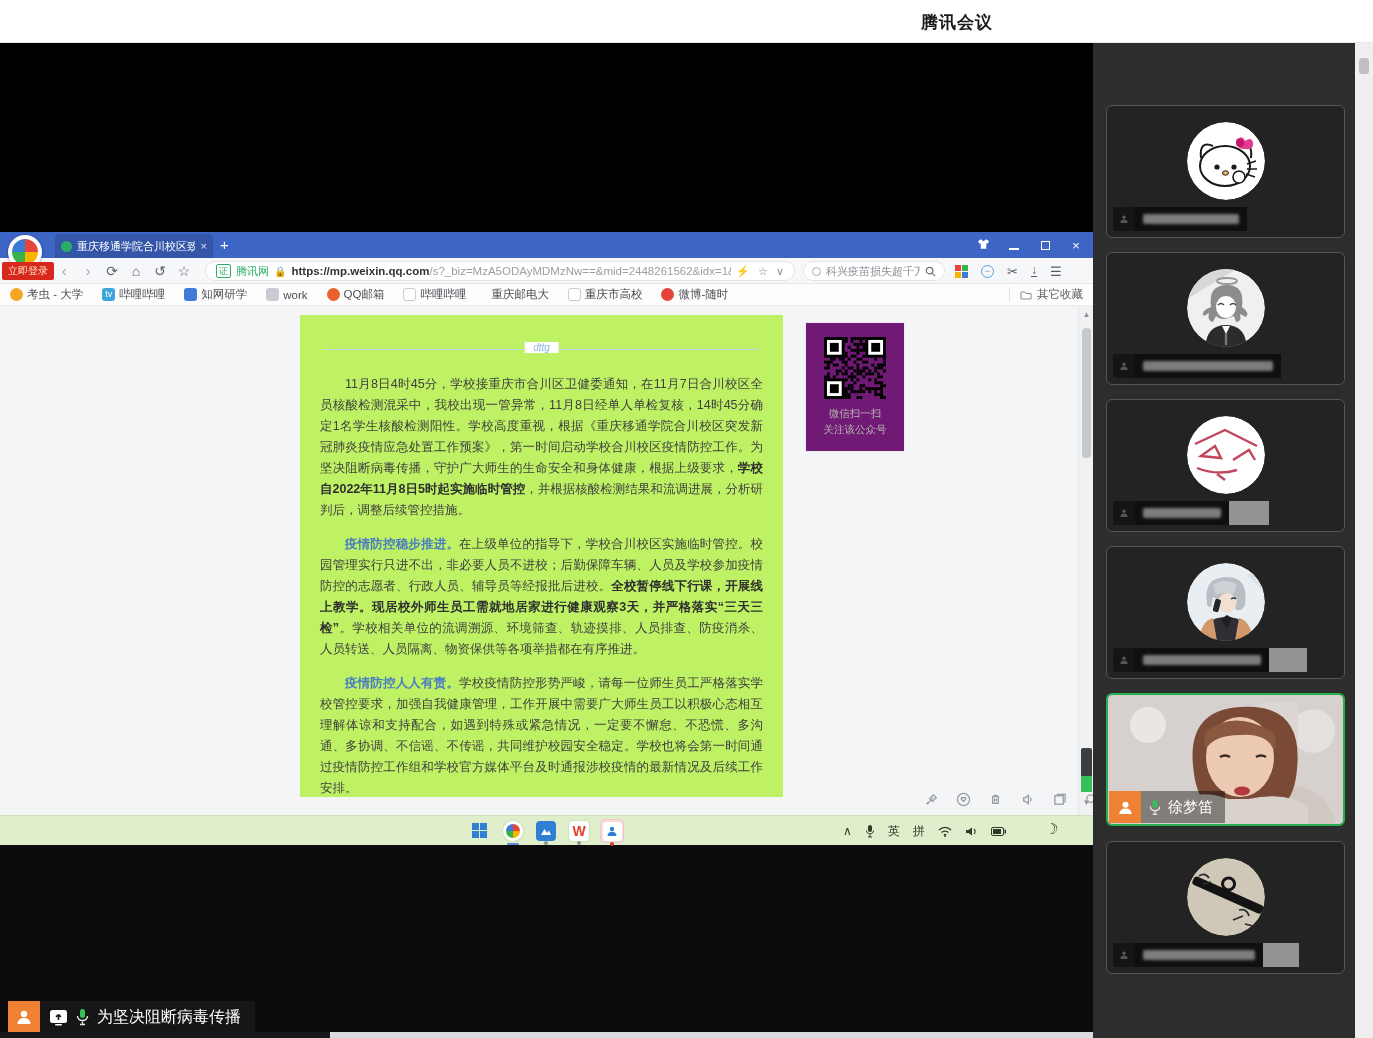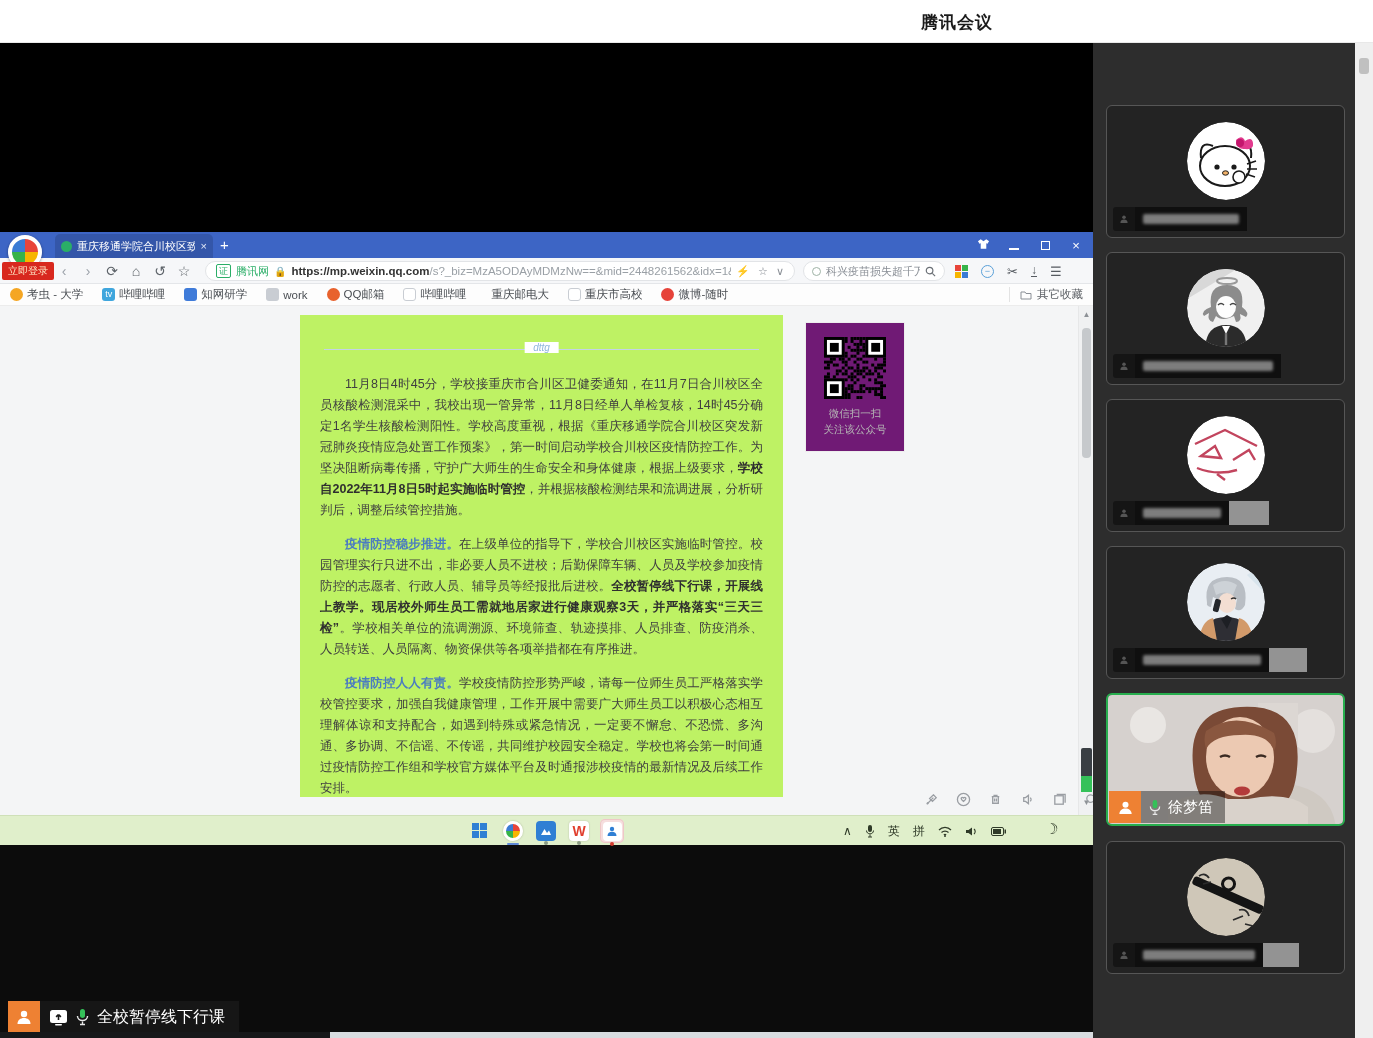--- a/index.html
+++ b/index.html
@@ -528,21 +528,21 @@
       <svg width="19" height="17" viewBox="0 0 19 17">
           <rect x="1" y="1" width="17" height="13" rx="2.5" fill="#fff"></rect>
           <path d="M9.5 11 V5.5 M9.5 5.5 l-2.4 2.4 M9.5 5.5 l2.4 2.4" stroke="#161616" stroke-width="1.6" fill="none"></path>
           <rect x="6" y="15" width="7" height="1.6" rx="0.8" fill="#fff"></rect>
         </svg>
       <svg width="13" height="18" viewBox="0 0 13 18">
           <rect x="4" y="1" width="5" height="9" rx="2.5" fill="#35c159"></rect>
           <path d="M1.5 8 c0 6 10 6 10 0" stroke="#e8e8e8" fill="none" stroke-width="1.4"></path>
           <path d="M6.5 13.5 v2.5 M4 16.5 h5" stroke="#e8e8e8" stroke-width="1.4"></path>
         </svg>
-      <span class="sb-label">全校暂停线下行课</span>
+      <span class="sb-label">为坚决阻断病毒传播</span>
     </span>
   </div>
 
   <div class="bottom-strip">
       <span class="dark"></span>
     </div>
 
   <div class="sidebar" id="sidebar">
       <div class="thumb" style="top: 62px;">
         <div class="avatar-wrap"><svg width="78" height="78" viewBox="0 0 78 78">

